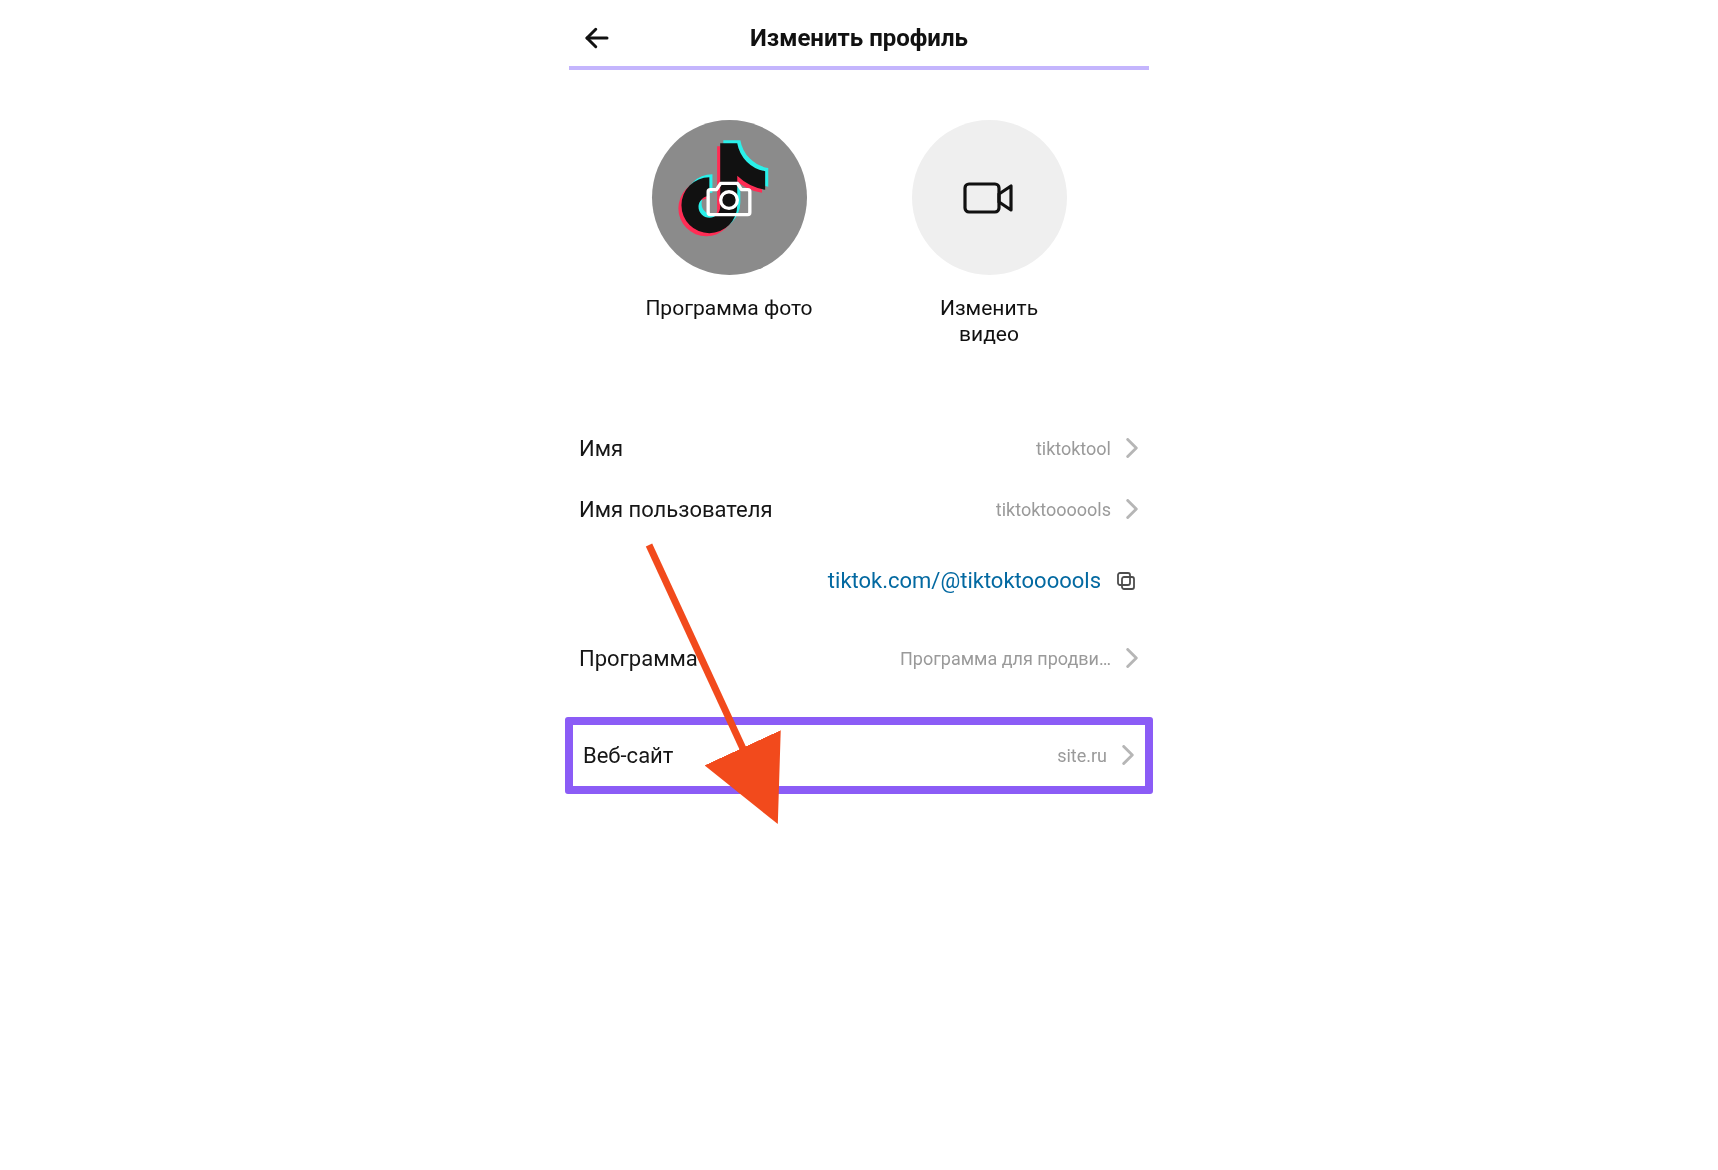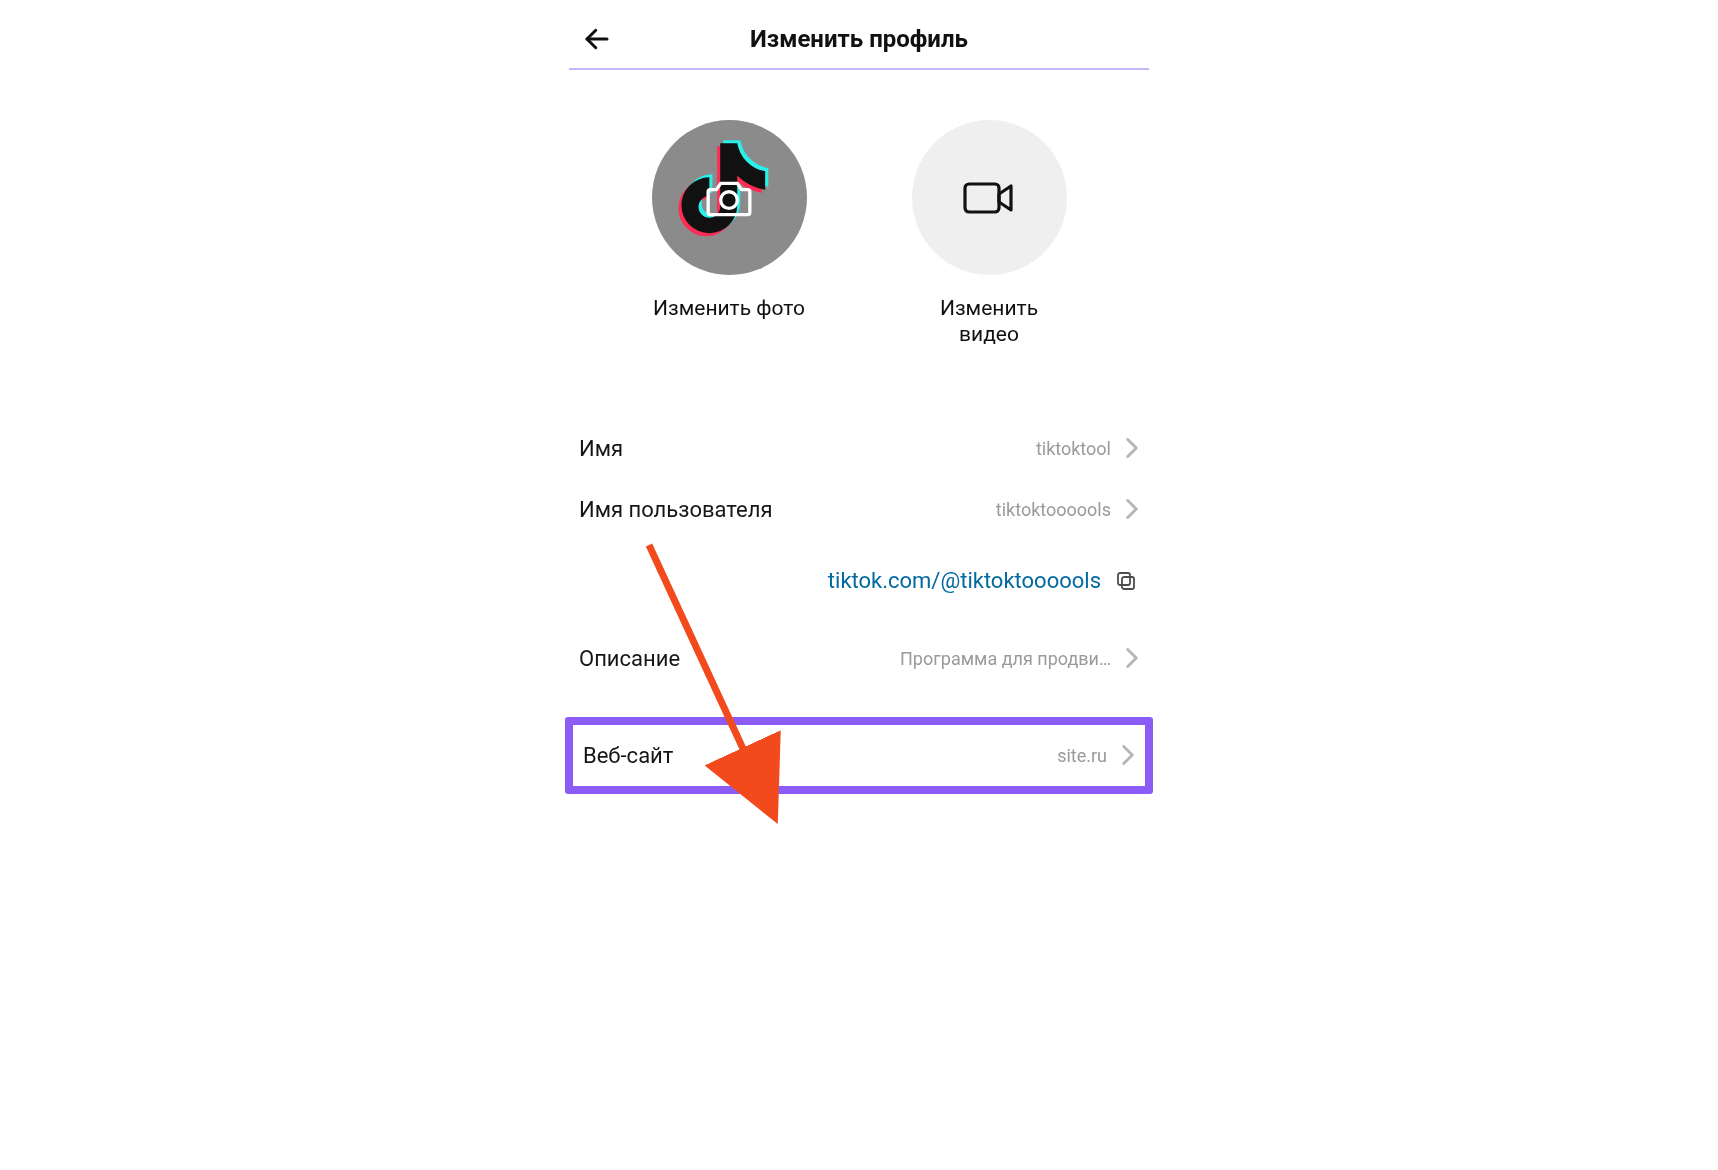--- a/index.html
+++ b/index.html
@@ -12,21 +12,21 @@
   }
   .phone {
     width: 580px;
     padding-top: 10px;
     position: relative;
   }
   .header {
     display: flex;
     align-items: center;
     height: 60px;
-    border-bottom: 2px solid #c4b5fd;
+    border-bottom: 4px solid #c4b5fd;
     position: relative;
   }
   .back {
     position: absolute;
     left: 8px;
     top: 50%;
     transform: translateY(-50%);
     width: 40px;
     height: 40px;
     display: flex;
@@ -144,21 +144,21 @@
           </g>
           <path d="M55 15 v40 a18 18 0 1 1 -18 -18 v12 a7 7 0 1 0 7 7 V15 h11 a22 22 0 0 0 18 18 v12 a34 34 0 0 1 -18 -9" fill="#111"></path>
         </svg>
         <div class="camera-overlay">
           <svg width="50" height="42" viewBox="0 0 24 20" fill="none" stroke="#ffffff" stroke-width="1.6" stroke-linejoin="round">
             <path d="M3 6 h3 l2 -3 h8 l2 3 h3 a1 1 0 0 1 1 1 v10 a1 1 0 0 1 -1 1 H3 a1 1 0 0 1 -1 -1 V7 a1 1 0 0 1 1 -1 z"></path>
             <circle cx="12" cy="11" r="4"></circle>
           </svg>
         </div>
       </div>
-      <div class="media-label">Изменить фото</div>
+      <div class="media-label">Программа фото</div>
     </div>
 
     <div class="media-col">
       <div class="video-circle">
         <svg width="56" height="42" viewBox="0 0 28 20" fill="none" stroke="#111" stroke-width="1.6" stroke-linejoin="round">
           <rect x="2" y="3" width="17" height="14" rx="2"></rect>
           <path d="M19 8 l6 -4 v12 l-6 -4 z"></path>
         </svg>
       </div>
       <div class="media-label" style="white-space:pre-line;">Изменить
@@ -196,21 +196,21 @@
       <span class="link-text">tiktok.com/@tiktoktoooools</span>
       <span class="copy-btn">
         <svg width="24" height="24" viewBox="0 0 24 24" fill="none" stroke="#4d4d4d" stroke-width="1.8" stroke-linejoin="round">
           <rect x="8" y="8" width="12" height="12" rx="2"></rect>
           <rect x="4" y="4" width="12" height="12" rx="2"></rect>
         </svg>
       </span>
     </div>
 
     <div class="row" style="margin-top:34px;">
-      <span class="row-label">Описание</span>
+      <span class="row-label">Программа</span>
       <span class="row-right">
         <span class="row-value">Программа для продви…</span>
         <span class="chevron">
           <svg width="12" height="20" viewBox="0 0 8 14" fill="none" stroke="#b6b6b6" stroke-width="2" stroke-linecap="round" stroke-linejoin="round">
               <polyline points="1 1 7 7 1 13"></polyline>
             </svg>
         </span>
       </span>
     </div>
 

